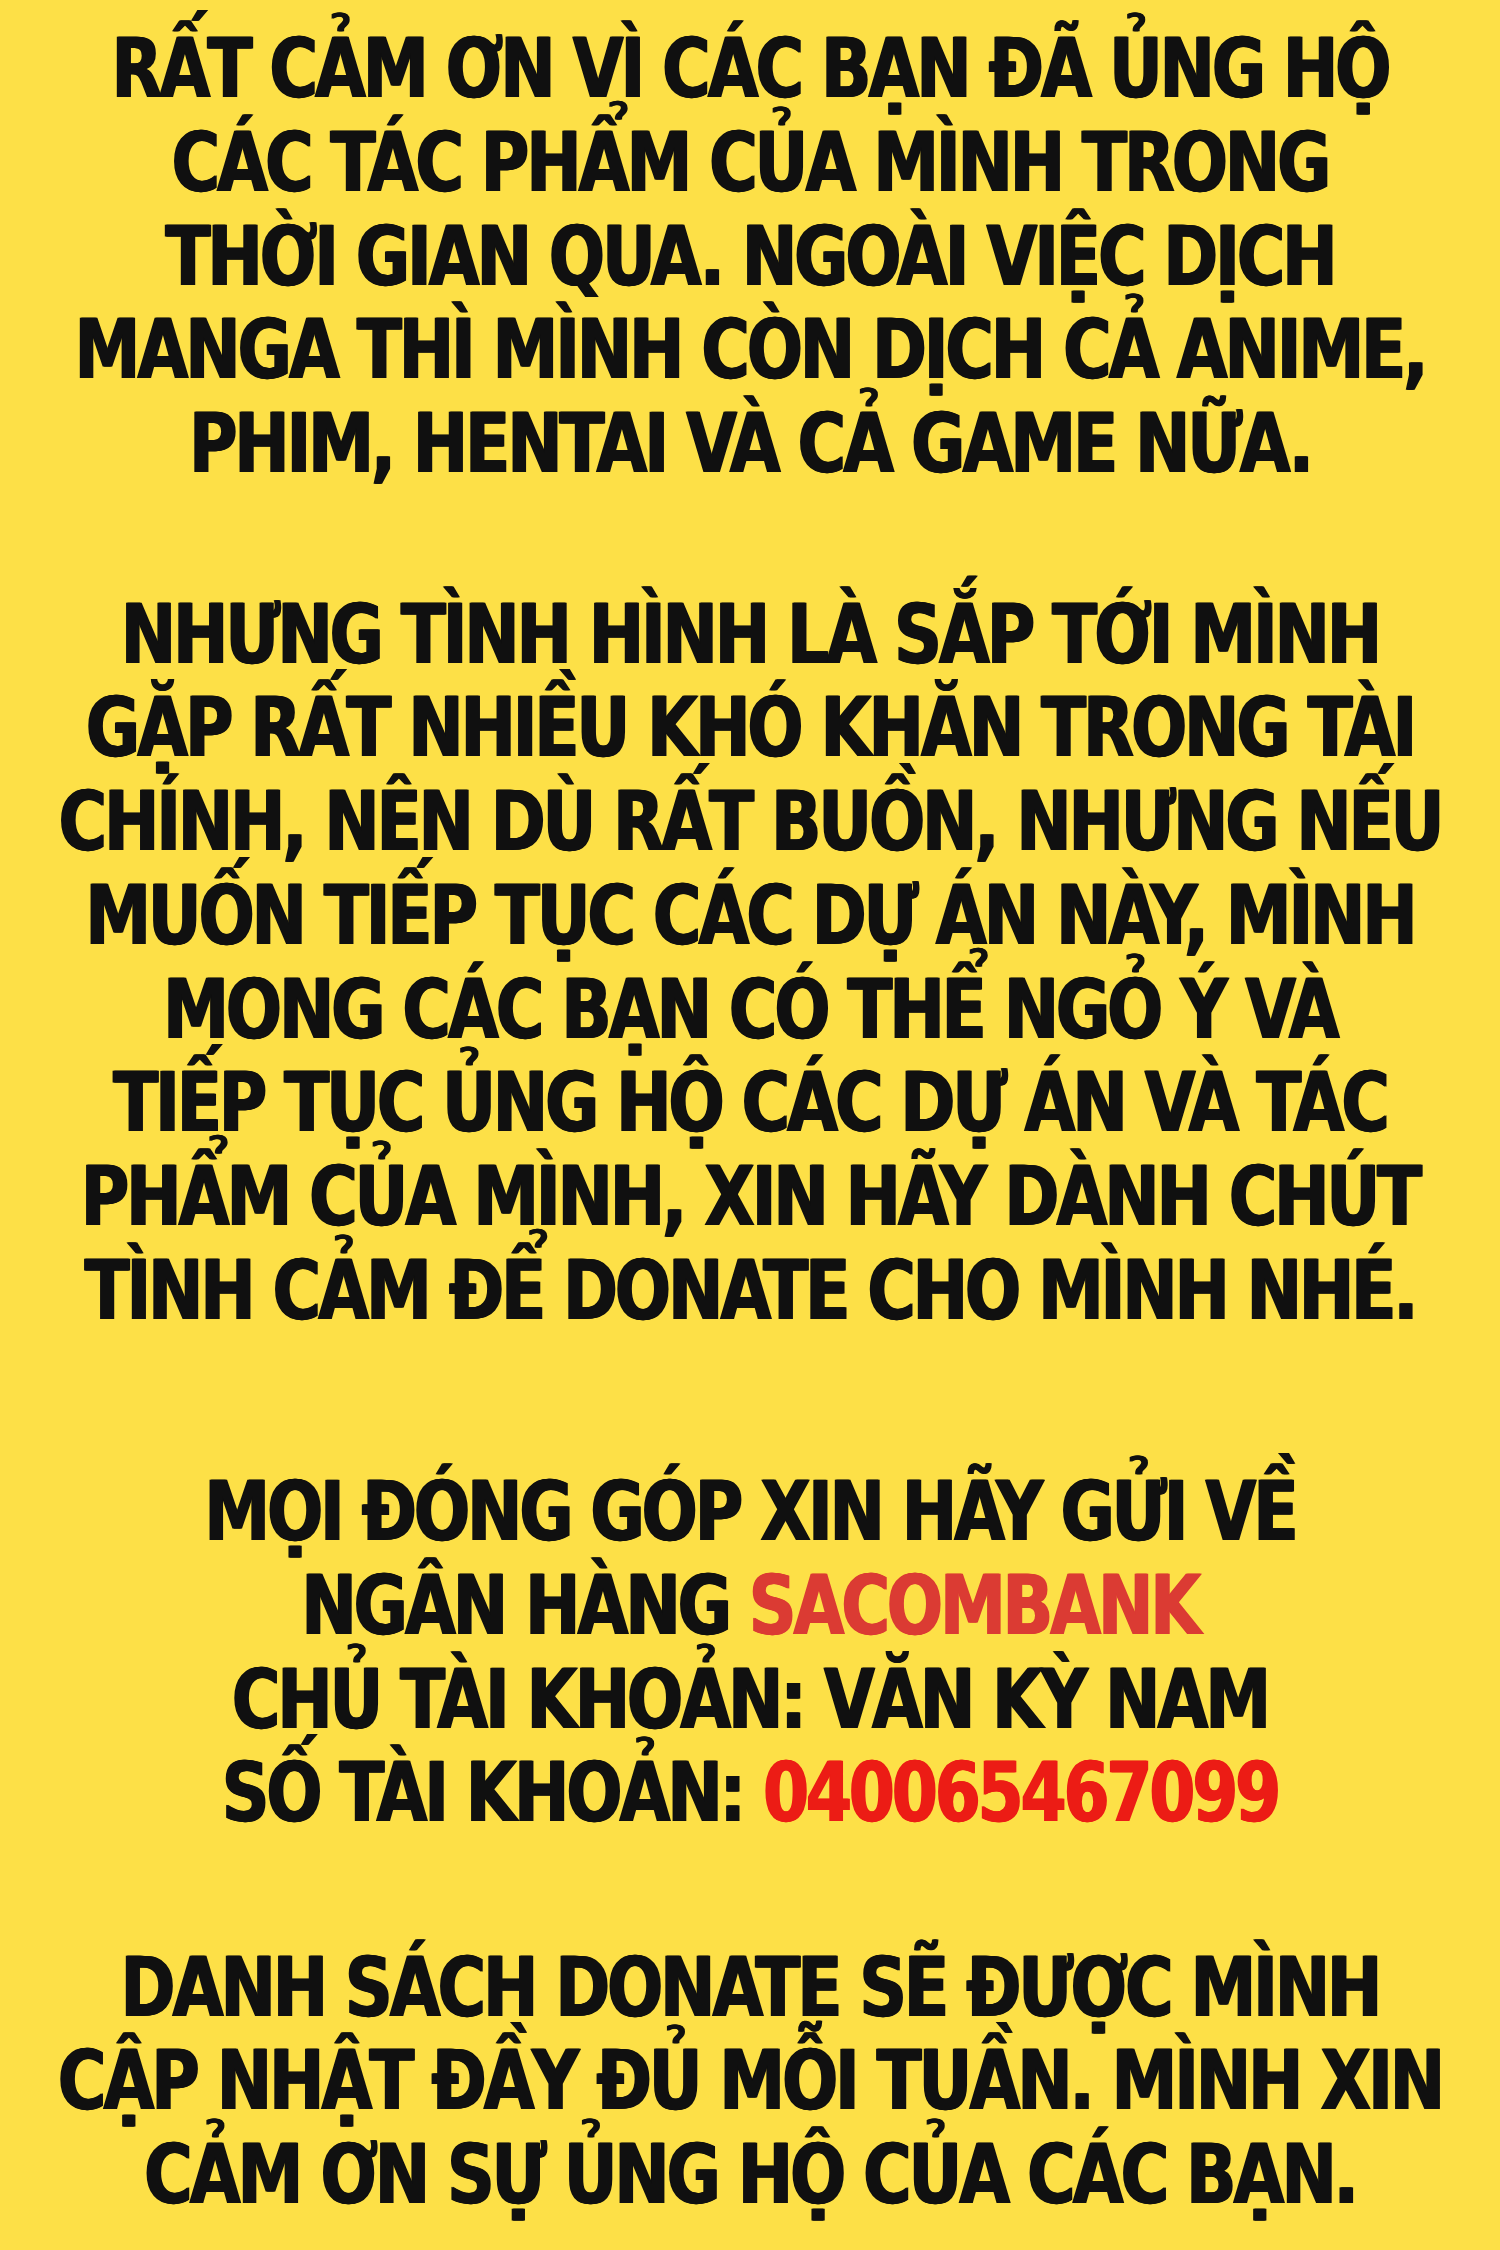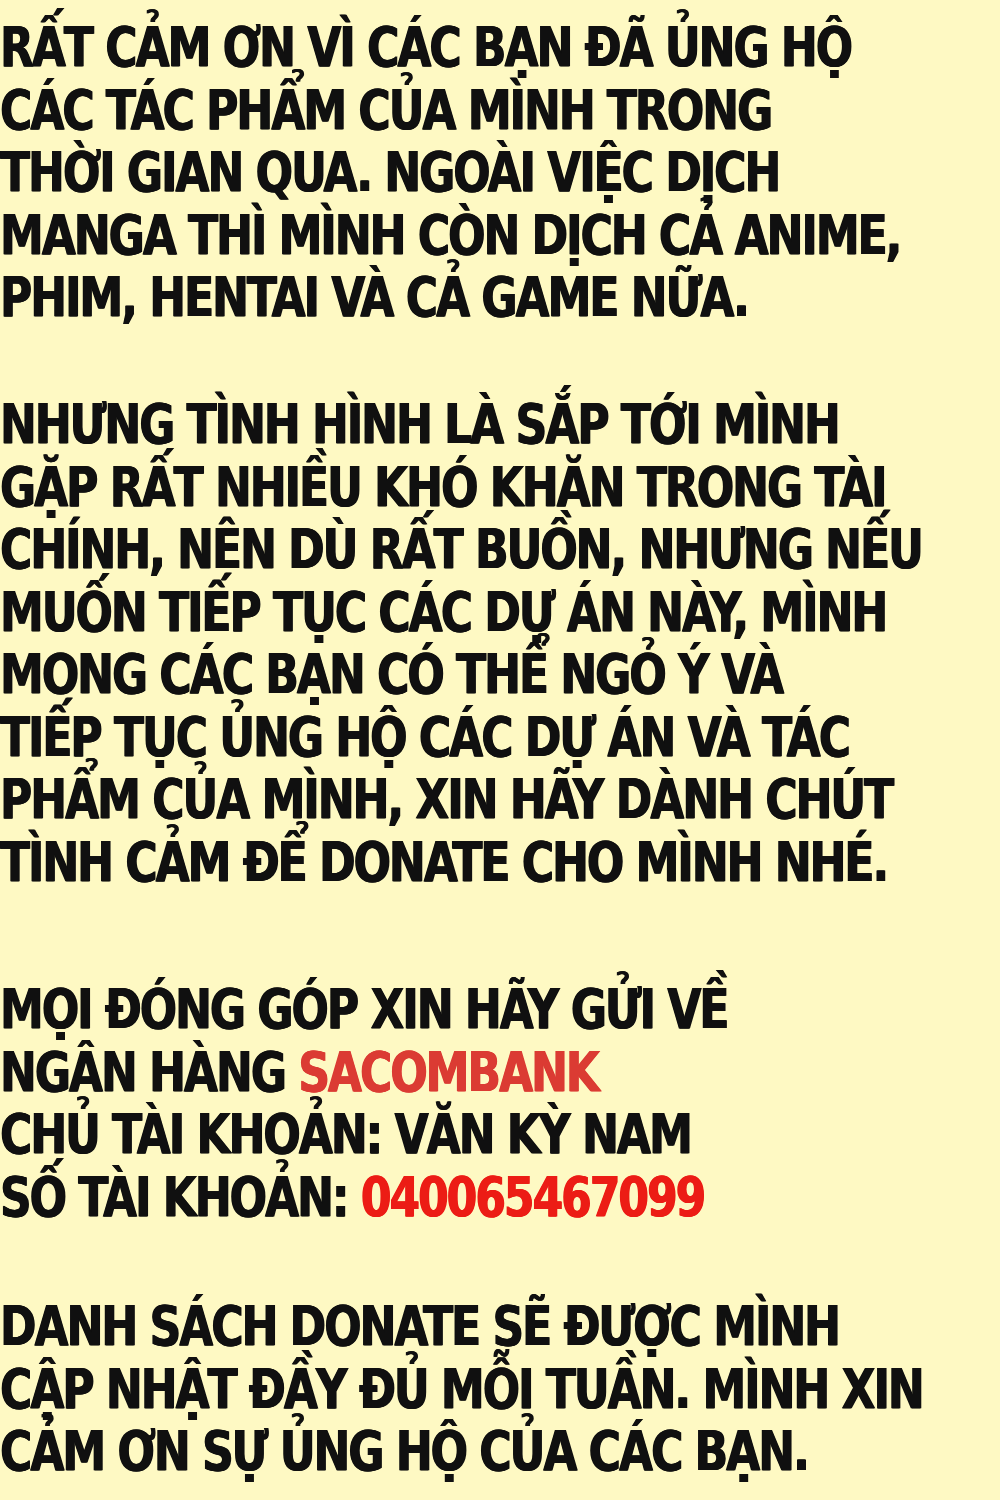--- a/index.html
+++ b/index.html
@@ -4,25 +4,26 @@
 <style>
   html, body {
     margin: 0;
     padding: 0;
     background: #ffffff;
   }
   .page {
     position: relative;
     width: 1000px;
     height: 1500px;
-    background: #fef9c3;
+    background: #fde047;
     overflow: hidden;
     font-family: "DejaVu Sans", sans-serif;
     font-weight: bold;
     color: #101010;
+    text-align: center;
   }
   .block {
     position: absolute;
     left: 0;
     right: 0;
     transform: scaleY(1.25);
     transform-origin: top center;
   }
   .line {
     font-size: 44px;

